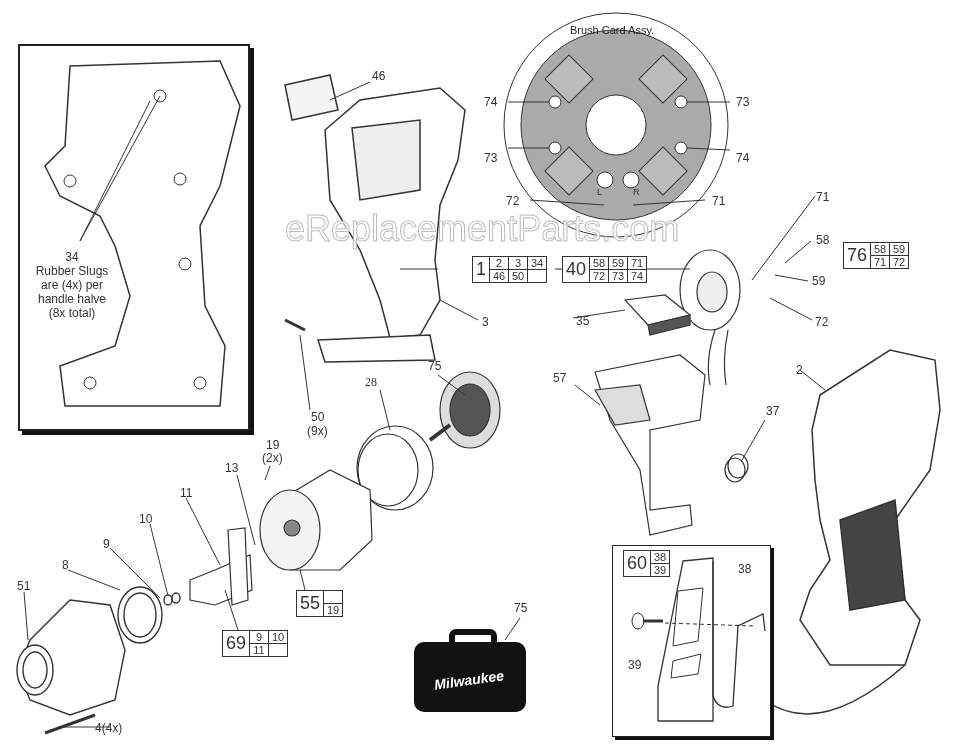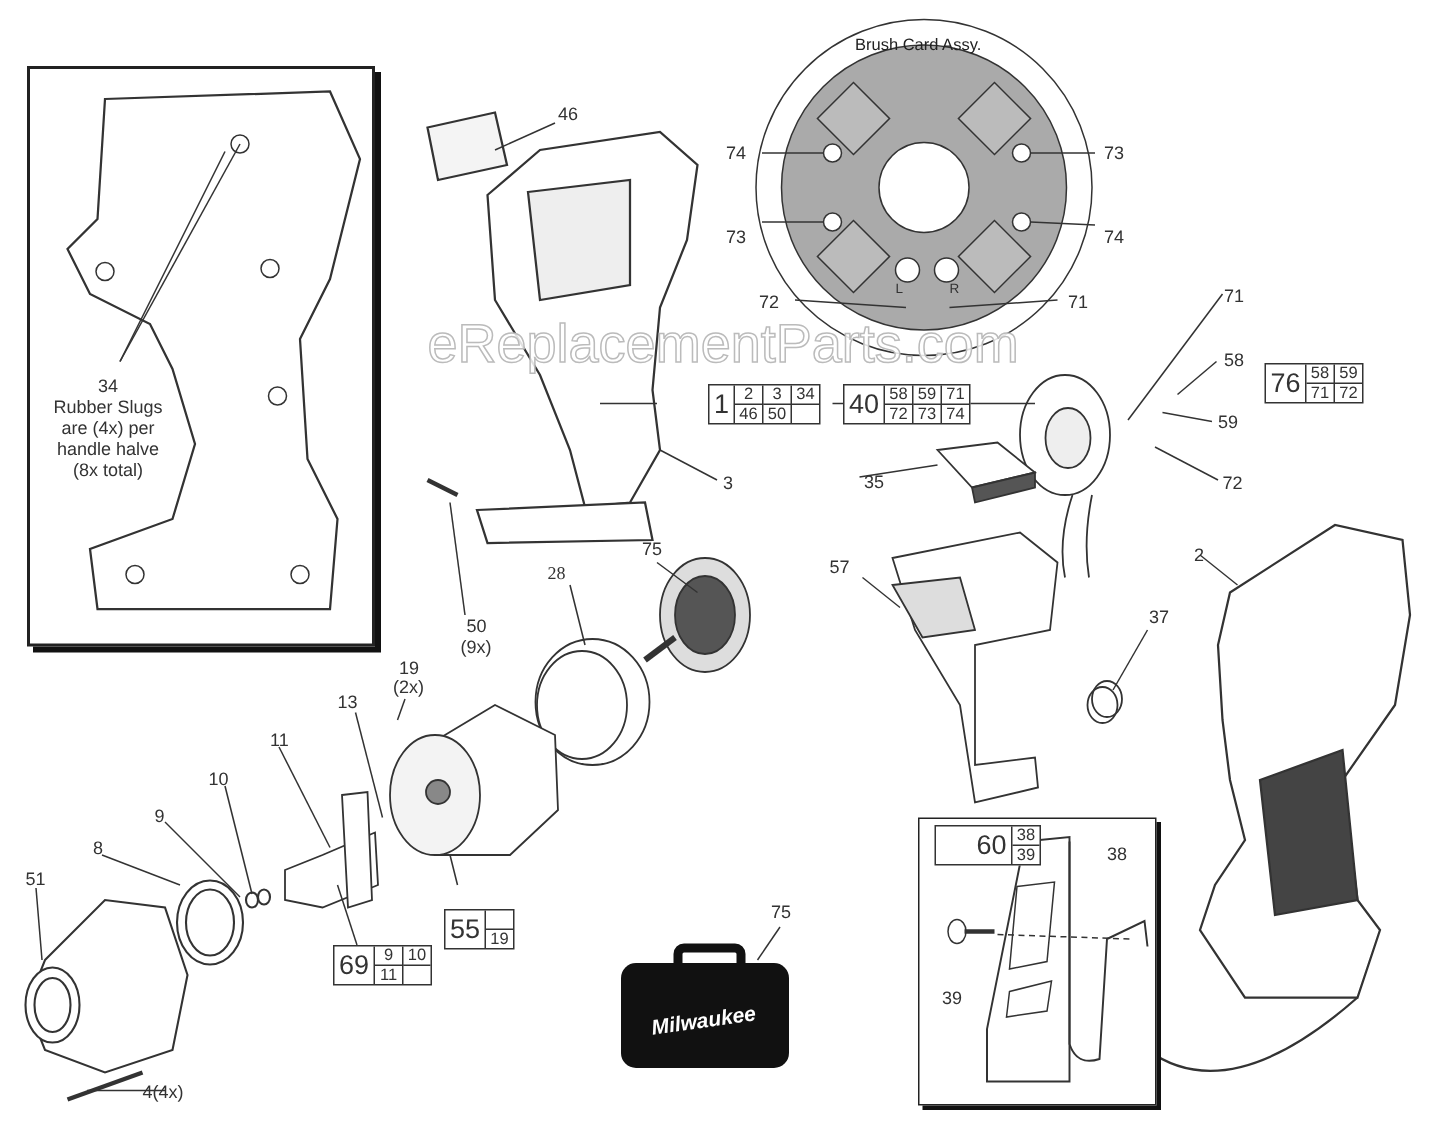--- a/index.html
+++ b/index.html
@@ -264,37 +264,37 @@
 <div class="kit" style="left:843px;top:242px;">
   <div class="num">76</div>
   <div class="grid" style="grid-template-columns:repeat(2,auto);">
     <span>58</span>
     <span style="border-right:none">59</span>
     <span style="border-bottom:none">71</span>
     <span style="border:none">72</span>
   </div>
 </div>
 
-<div class="kit" style="left:296px;top:590px;margin-top:16px;">
+<div class="kit" style="left:296px;top:590px;">
   <div class="num">55</div>
   <div class="grid" style="grid-template-columns:auto;">
     <span style="border-right:none;"></span>
     <span style="border:none">19</span>
   </div>
 </div>
 
 <div class="kit" style="left:222px;top:630px;">
   <div class="num">69</div>
   <div class="grid" style="grid-template-columns:repeat(2,auto);">
     <span>9</span>
     <span style="border-right:none">10</span>
     <span style="border-bottom:none">11</span>
     <span style="border:none"></span>
   </div>
 </div>
 
-<div class="kit" style="left:623px;top:550px;padding-left:24px;">
+<div class="kit" style="left:623px;top:550px;">
   <div class="num">60</div>
   <div class="grid" style="grid-template-columns:auto;">
     <span style="border-right:none">38</span>
     <span style="border:none">39</span>
   </div>
 </div>
 
 </body></html>

